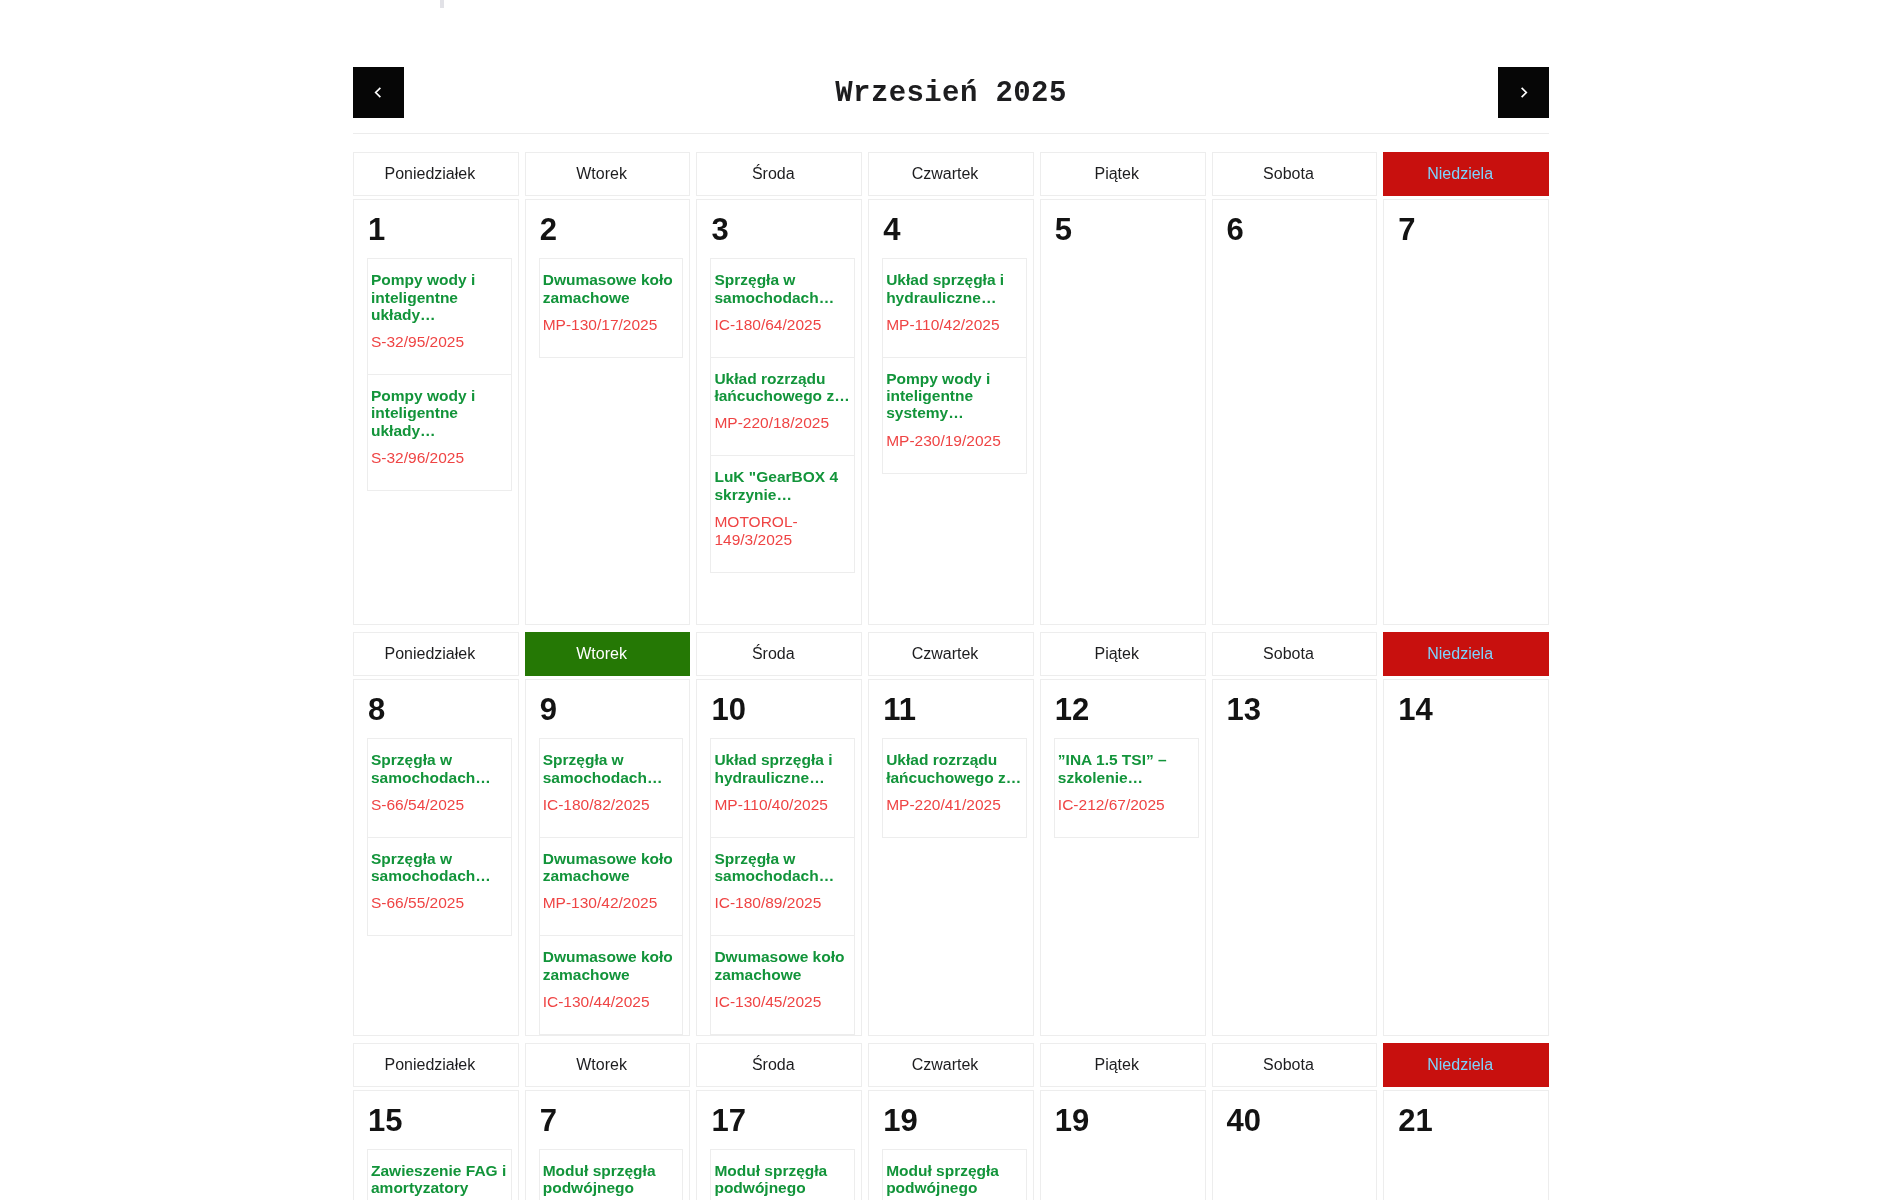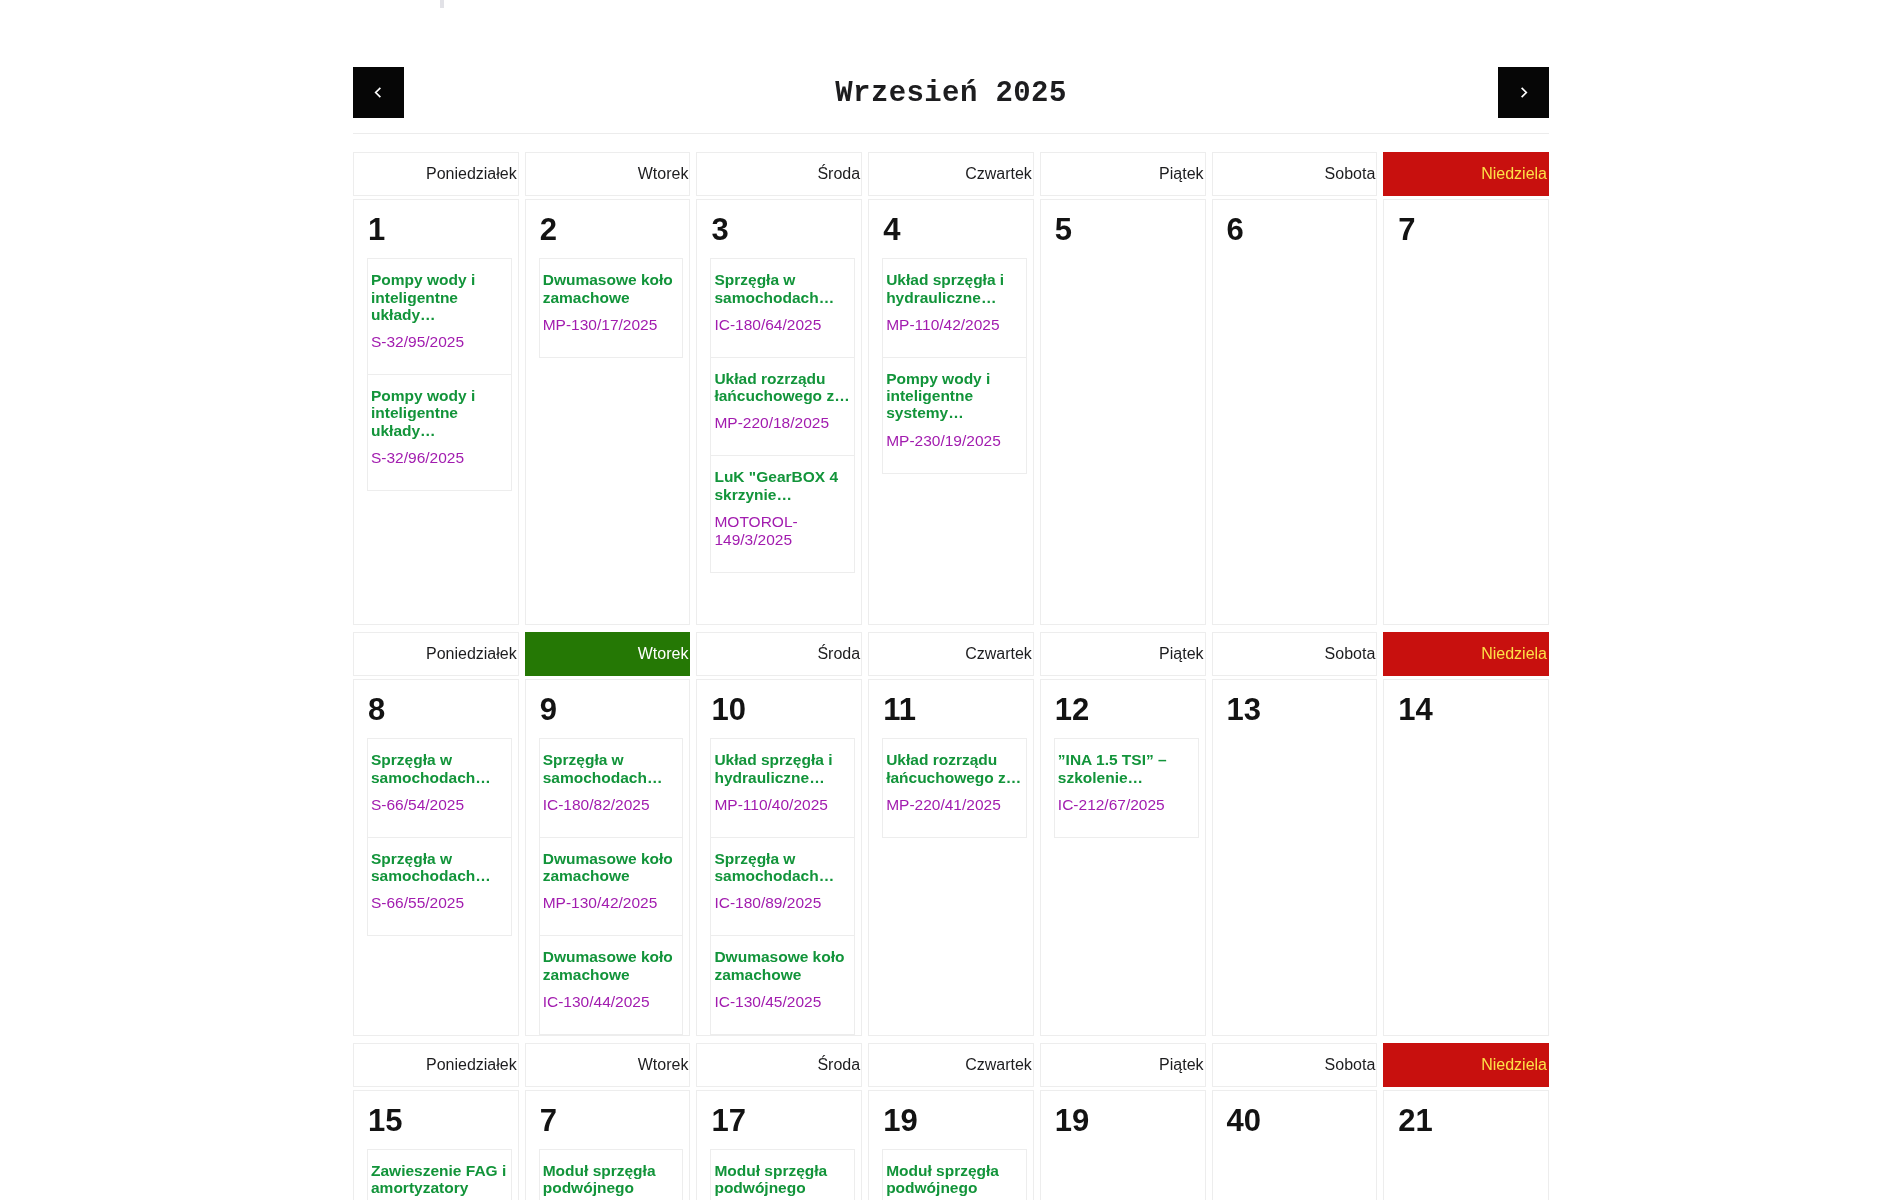--- a/index.html
+++ b/index.html
@@ -40,33 +40,33 @@
   .week { margin-bottom: 7px; }
   .row {
     display: grid;
     grid-template-columns: repeat(7, 1fr);
     column-gap: 6px;
   }
   .row.headers { margin-bottom: 3px; }
   .day-header {
     height: 44px; background: #fff;
     border: 1px solid #ededed;
-    display: flex; align-items: center; justify-content: flex-end;
-    padding-right: 1px;
+    display: flex; align-items: center; justify-content: center;
+    padding-right: 12px;
     font-size: 16px; color: #1d1d1f;
   }
   .day-header.today {
     background: var(--accent-green, #257805);
     border-color: var(--accent-green, #257805);
     color: #ffffff;
   }
   .day-header.sunday {
     background: var(--sunday-red, #c8100e);
     border-color: var(--sunday-red, #c8100e);
-    color: #fde047;
+    color: #7dd3fc;
   }
   .day-cell {
     background: #fff;
     border: 1px solid #ededed;
     padding: 6px 6px 0 13px;
   }
   .week:nth-child(1) .day-cell { min-height: 426px; }
   .week:nth-child(2) .day-cell { min-height: 315px; }
   .week:nth-child(3) .day-cell { min-height: 430px; }
   .day-number {
@@ -85,21 +85,21 @@
   .event-title {
     display: block;
     color: var(--event-green, #12943a);
     font-weight: 700;
     font-size: 15.5px;
     line-height: 1.12;
   }
   .event-code {
     display: block;
     margin-top: 10px;
-    color: #a21caf;
+    color: #ef4444;
     font-size: 15.5px;
     line-height: 1.15;
   }
 </style>
 </head>
 <body>
 
 <div class="top-stub"></div>
 
 <div class="calendar">

